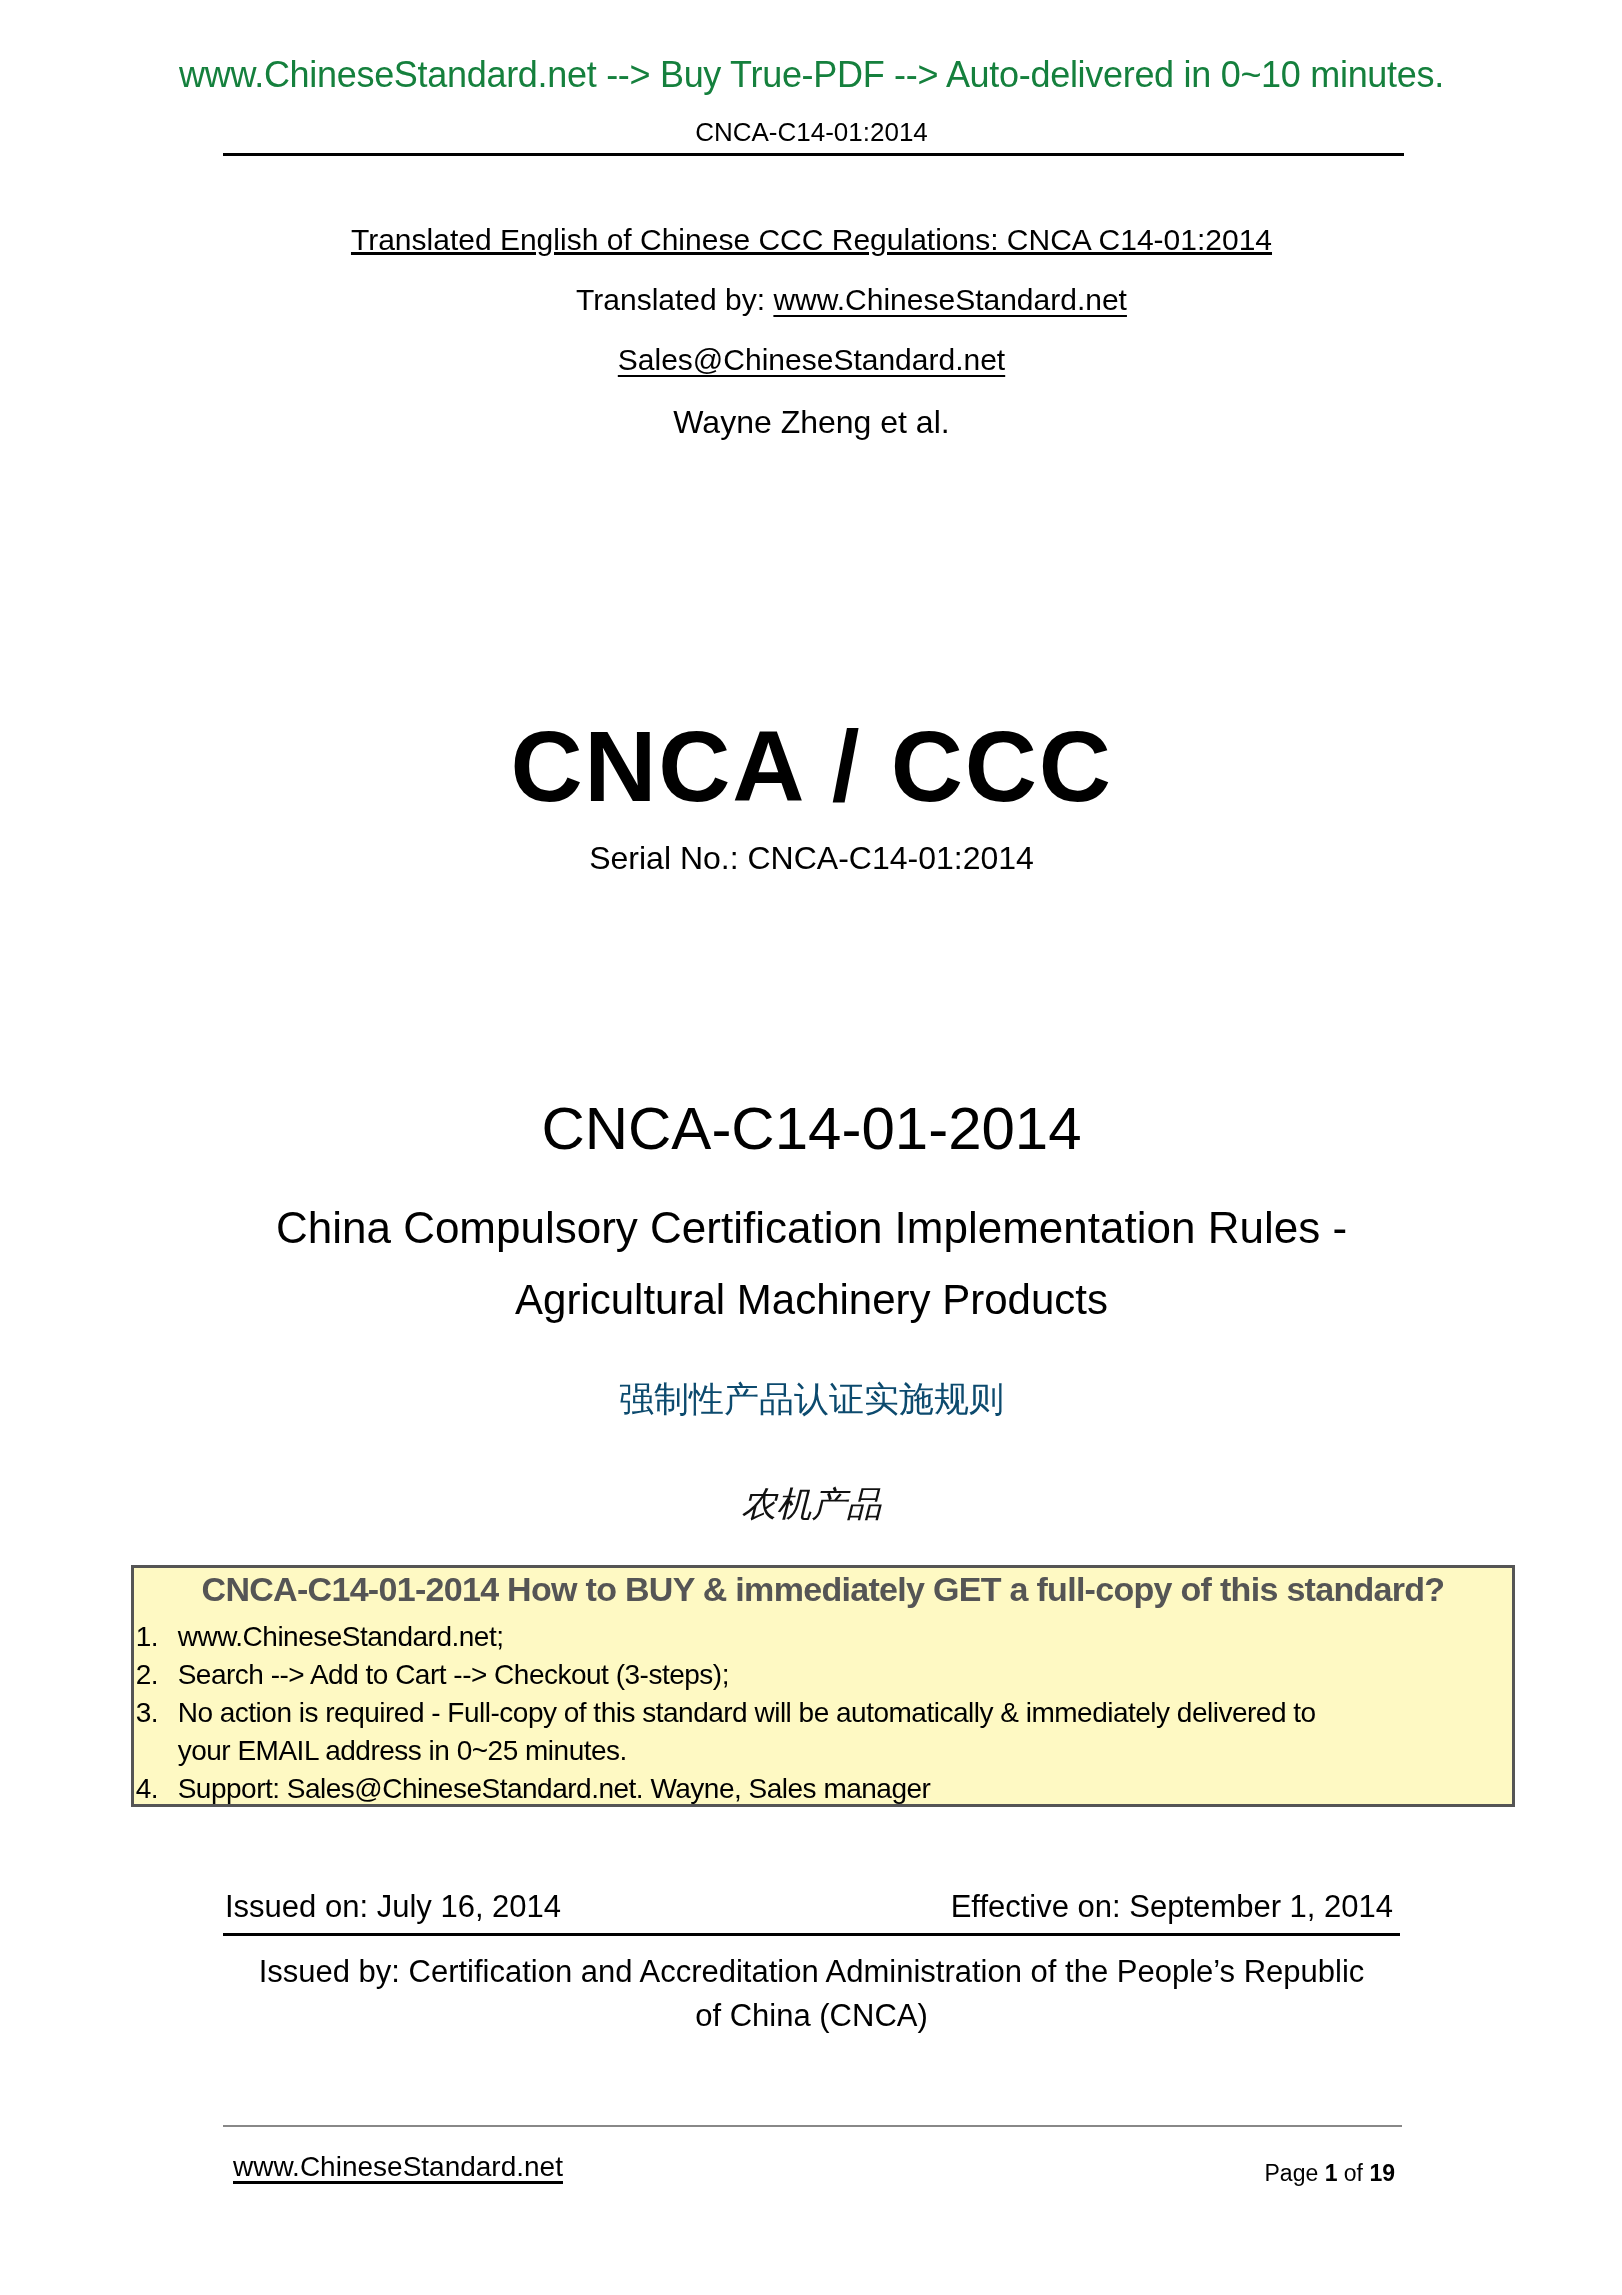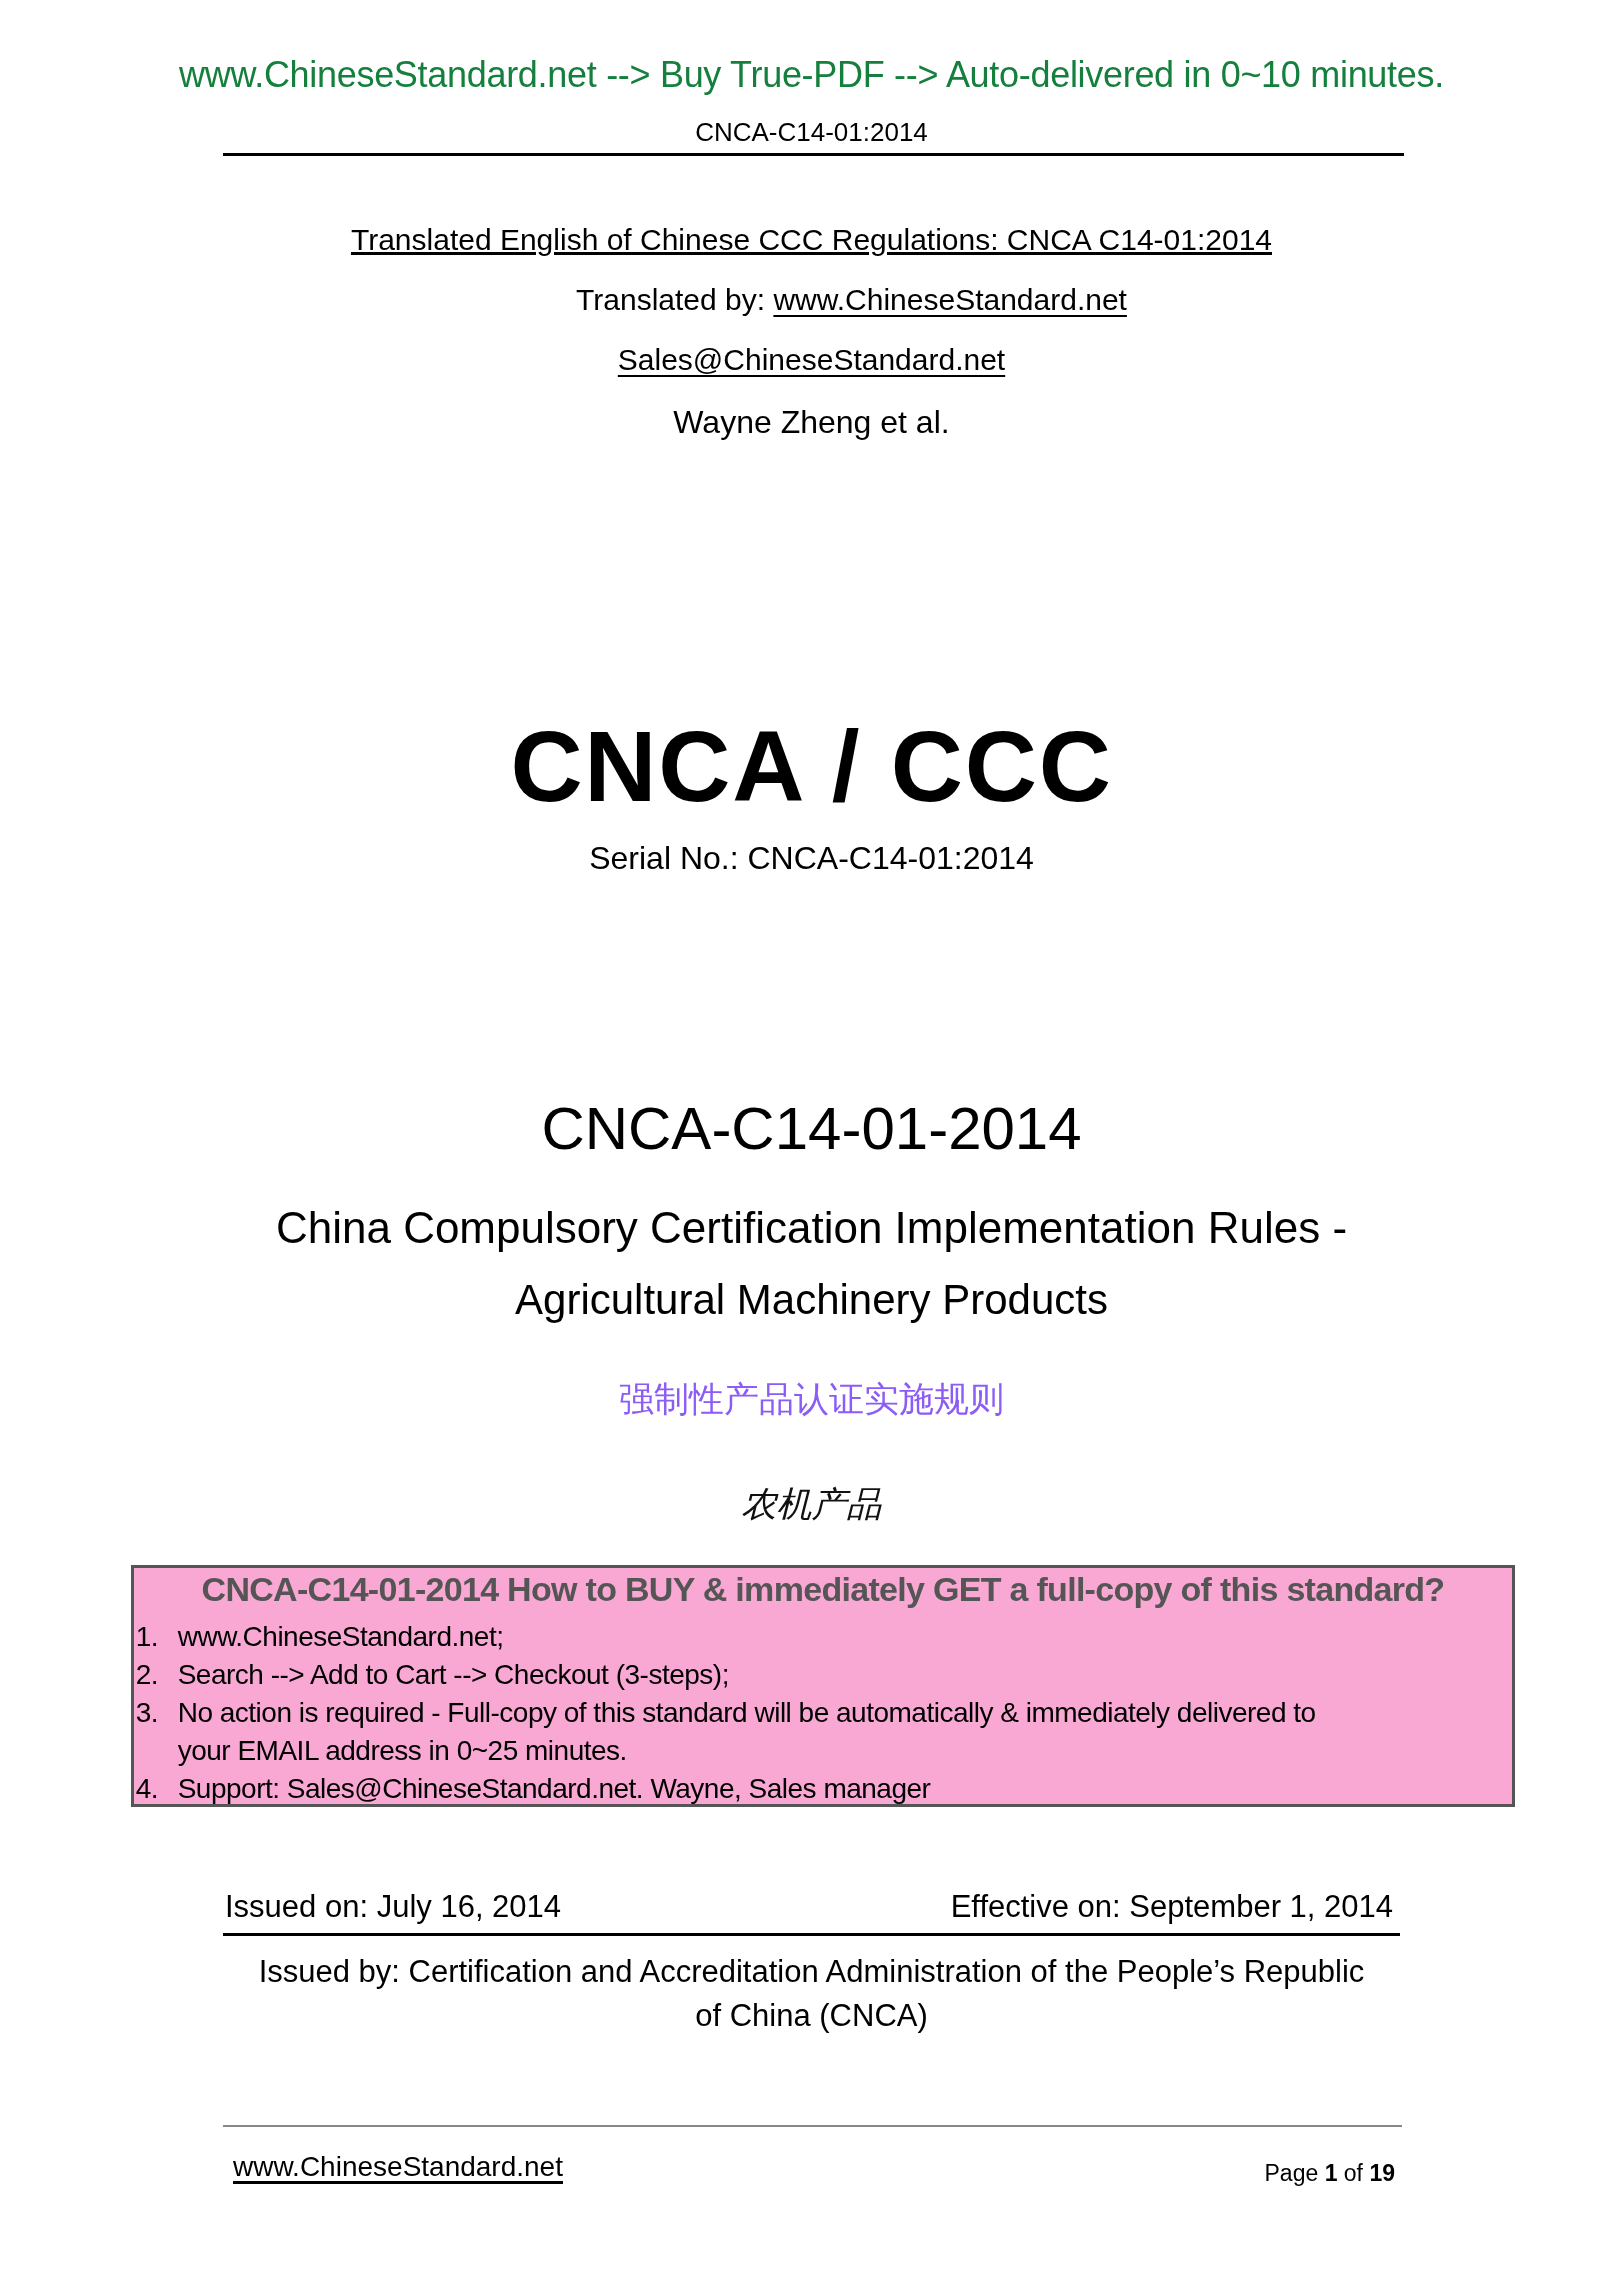--- a/index.html
+++ b/index.html
@@ -19,26 +19,26 @@
   .trans-by a, .sales a { color: #000; text-decoration: underline; text-underline-offset: 5px; text-decoration-thickness: 1.7px; }
   .sales { top: 343px; font-size: 30px; }
   .authors { top: 404px; font-size: 32px; }
 
   .big-title { top: 709px; font-size: 100px; font-weight: bold; letter-spacing: 1.7px; }
   .serial { top: 840px; font-size: 32px; }
 
   .std-number { top: 1094px; font-size: 60px; }
   .std-title-1 { top: 1191px; font-size: 44px; margin-top: 12px; }
   .std-title-2 { top: 1276px; font-size: 42px; }
-  .cn-title-1 { top: 1376px; font-size: 35px; font-family: "DejaVu Sans", sans-serif; color: #8b5cf6; }
+  .cn-title-1 { top: 1376px; font-size: 35px; font-family: "DejaVu Sans", sans-serif; color: #0c4a6e; }
   .cn-title-2 { top: 1481px; font-size: 35px; font-family: "DejaVu Sans", sans-serif; color: #111; font-style: italic; }
 
   .buy-box {
     top: 1565px; left: 131px; width: 1384px; height: 242px;
-    border: 3.3px solid #555555; box-sizing: border-box; background: #f9a8d4;
+    border: 3.3px solid #555555; box-sizing: border-box; background: #fef9c3;
   }
   .buy-title {
     position: absolute; top: 1.7px; left: 0; width: 100%; text-align: center;
     font-size: 34px; font-weight: bold; color: #555555; letter-spacing: -0.7px; white-space: nowrap;
   }
   .buy-list { position: absolute; top: 50px; left: 1.7px; width: 100%; }
   .buy-item {
     font-size: 28px; line-height: 38px; color: #000; letter-spacing: -0.5px;
     display: flex; white-space: nowrap;
   }

